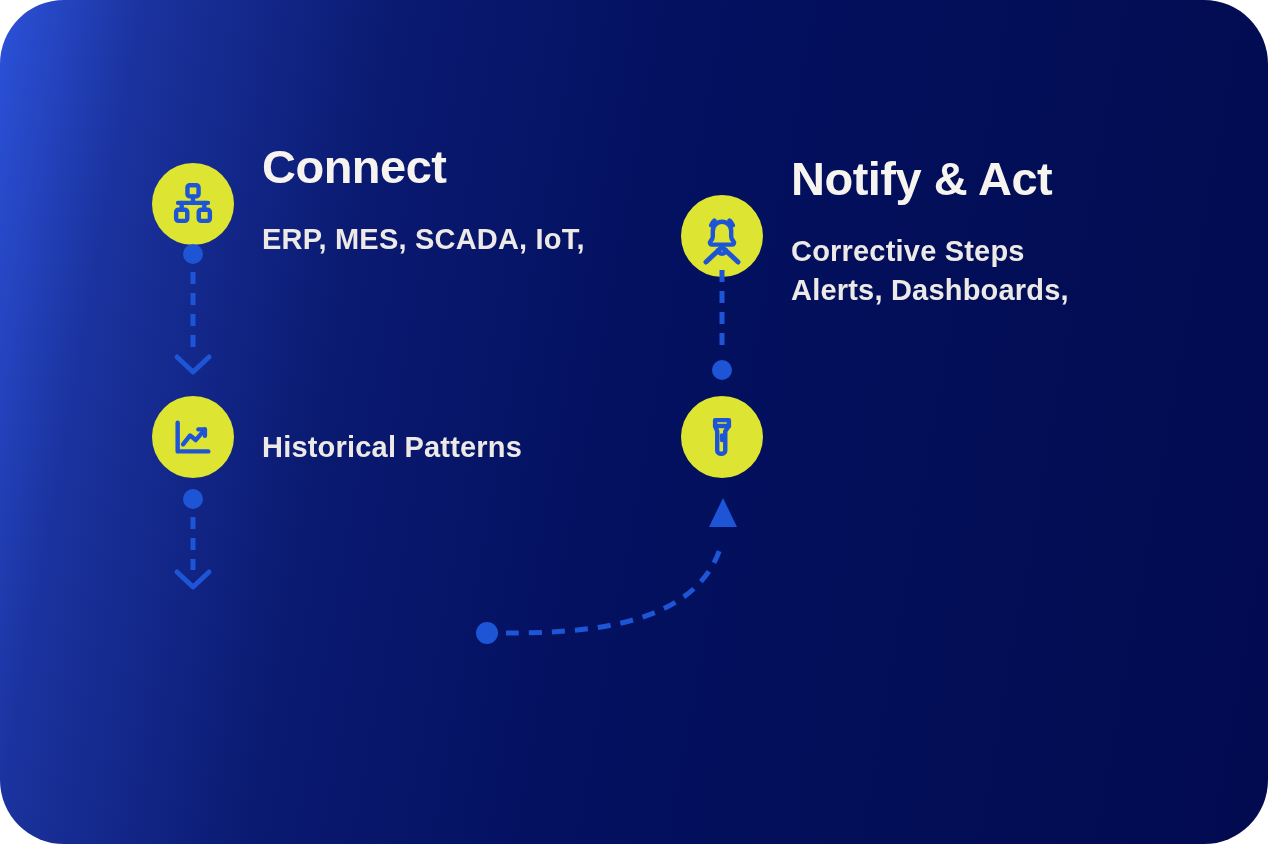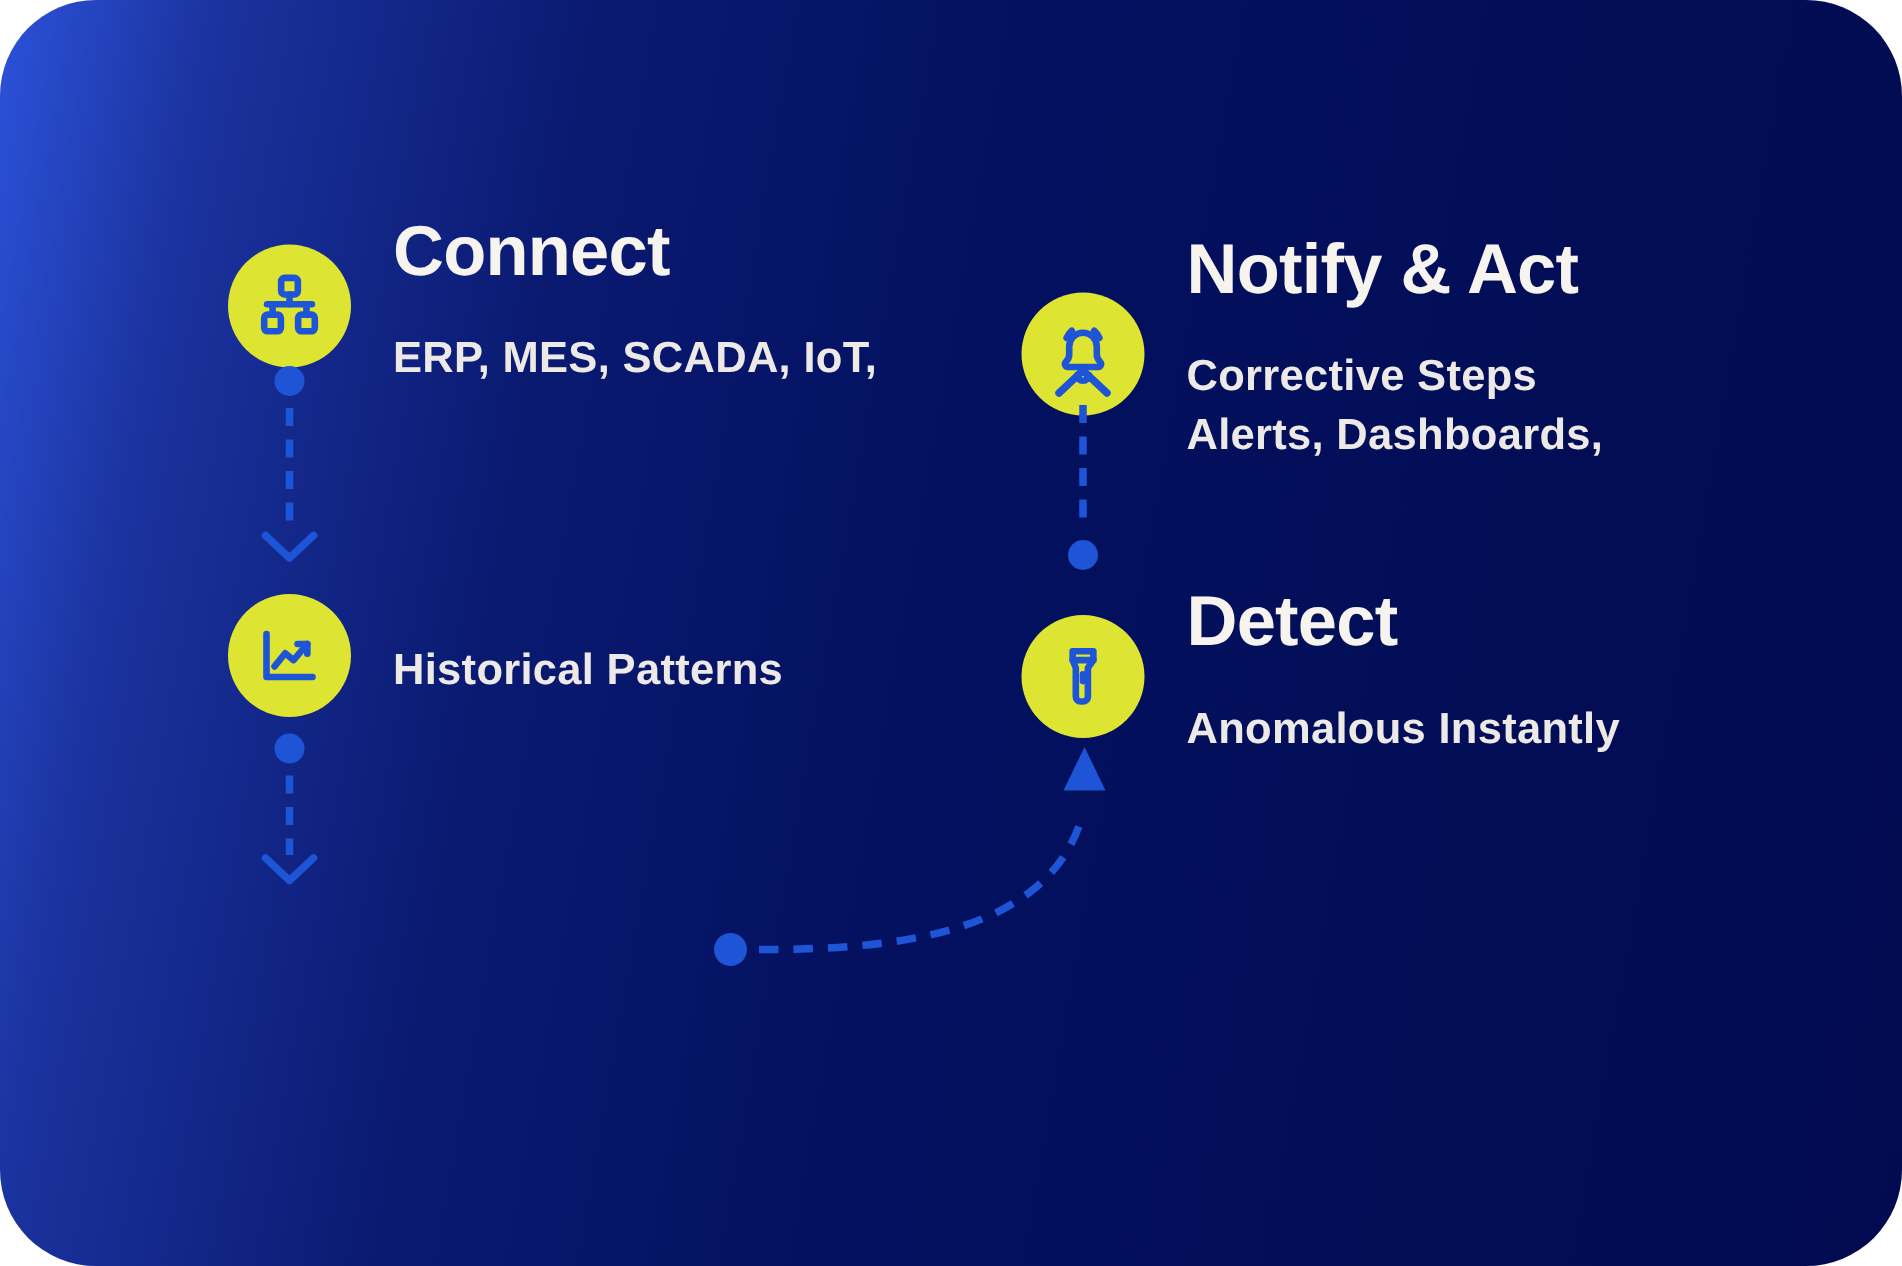--- a/index.html
+++ b/index.html
@@ -138,27 +138,20 @@
 
 
   <div class="step" style="left:681px; top:396px">
     <div class="badge">
       <svg class="icon" viewBox="0 0 24 24">
         <path d="M8.4 3.2h7.2v3.1l-1.9 2.7v10a1.7 1.7 0 0 1-1.7 1.7h-.8a1.7 1.7 0 0 1-1.7-1.7v-10L8.4 6.3z"></path>
         <path d="M8.4 6.3h7.2"></path>
         <path d="M12 11.2v2.4"></path>
       </svg>
     </div>
-    <div class="stext">
-      <h2>Detect</h2>
-      <p>
-        <span>Anomalous Instantly</span>
-        <span></span>
-      </p>
-    </div>
   </div>
 
   <div class="step" style="left:681px; top:161px">
     <div class="badge">
       <svg class="icon" viewBox="0 0 24 24">
         <path d="M12 4.6a4.8 4.8 0 0 1 4.8 4.8v2.9c0 .9.4 1.7 1.2 2.5.6.6.2 1.7-.7 1.7H6.7c-.9 0-1.3-1.1-.7-1.7.8-.8 1.2-1.6 1.2-2.5V9.4A4.8 4.8 0 0 1 12 4.6z"></path>
         <path d="M10 19.3a2 2 0 0 0 4 0"></path>
         <path d="M6.3 6.4a7.4 7.4 0 0 1 1.8-2.5"></path>
         <path d="M17.7 6.4a7.4 7.4 0 0 0-1.8-2.5"></path>
       </svg>

